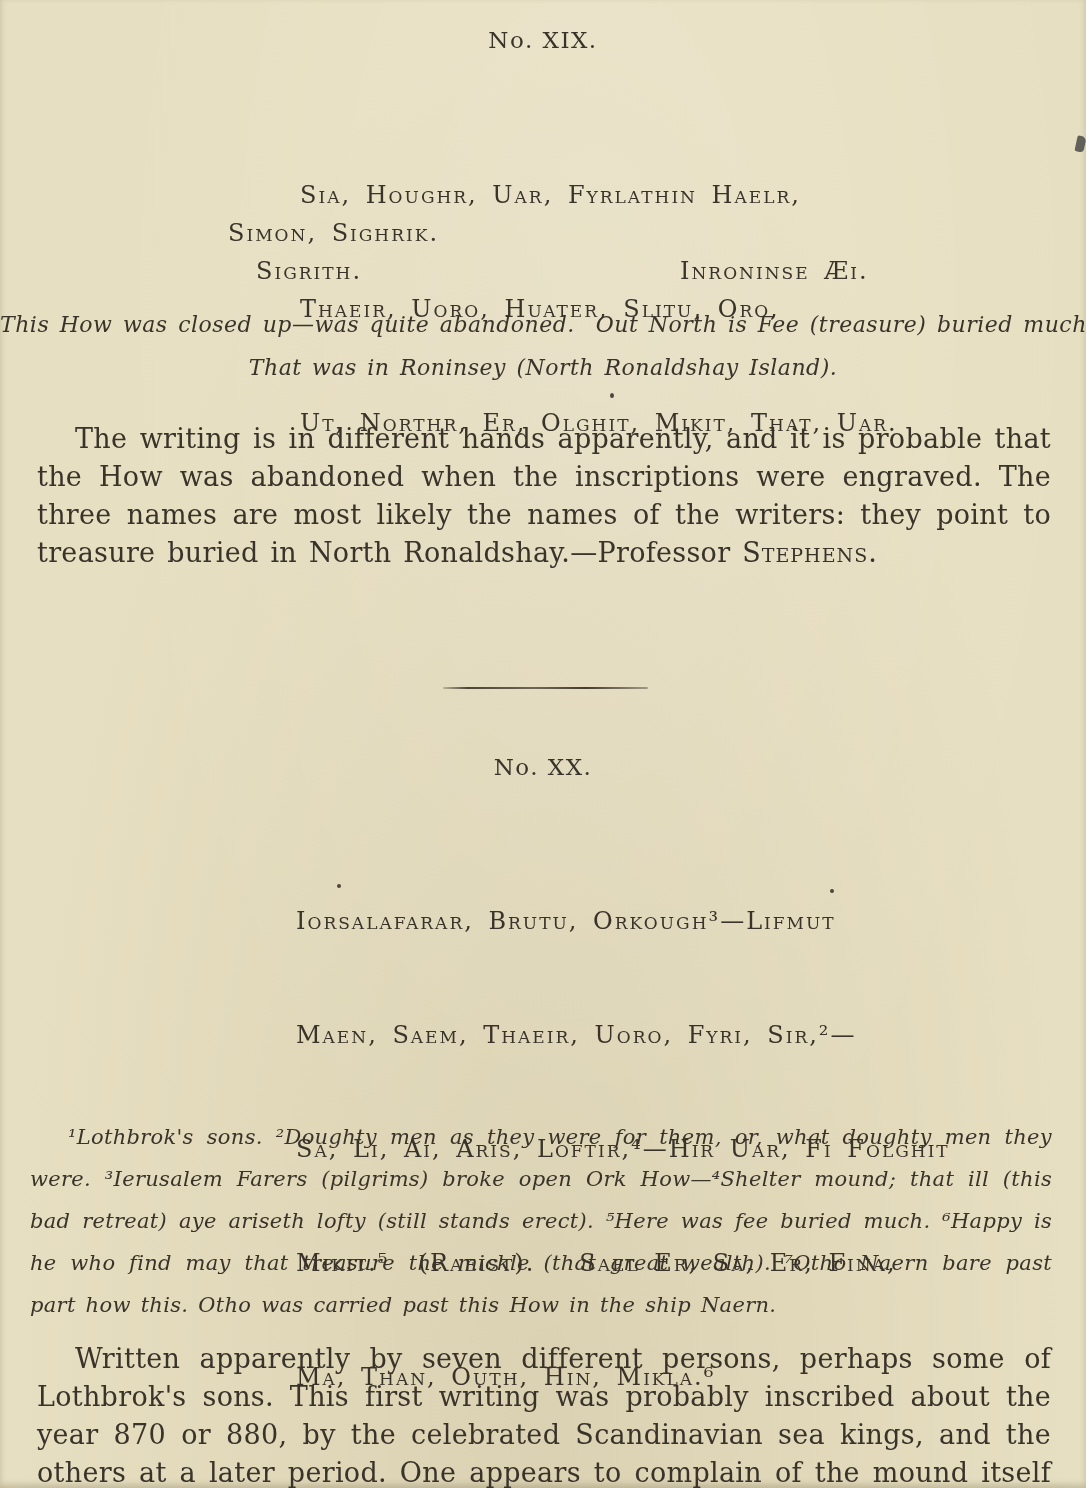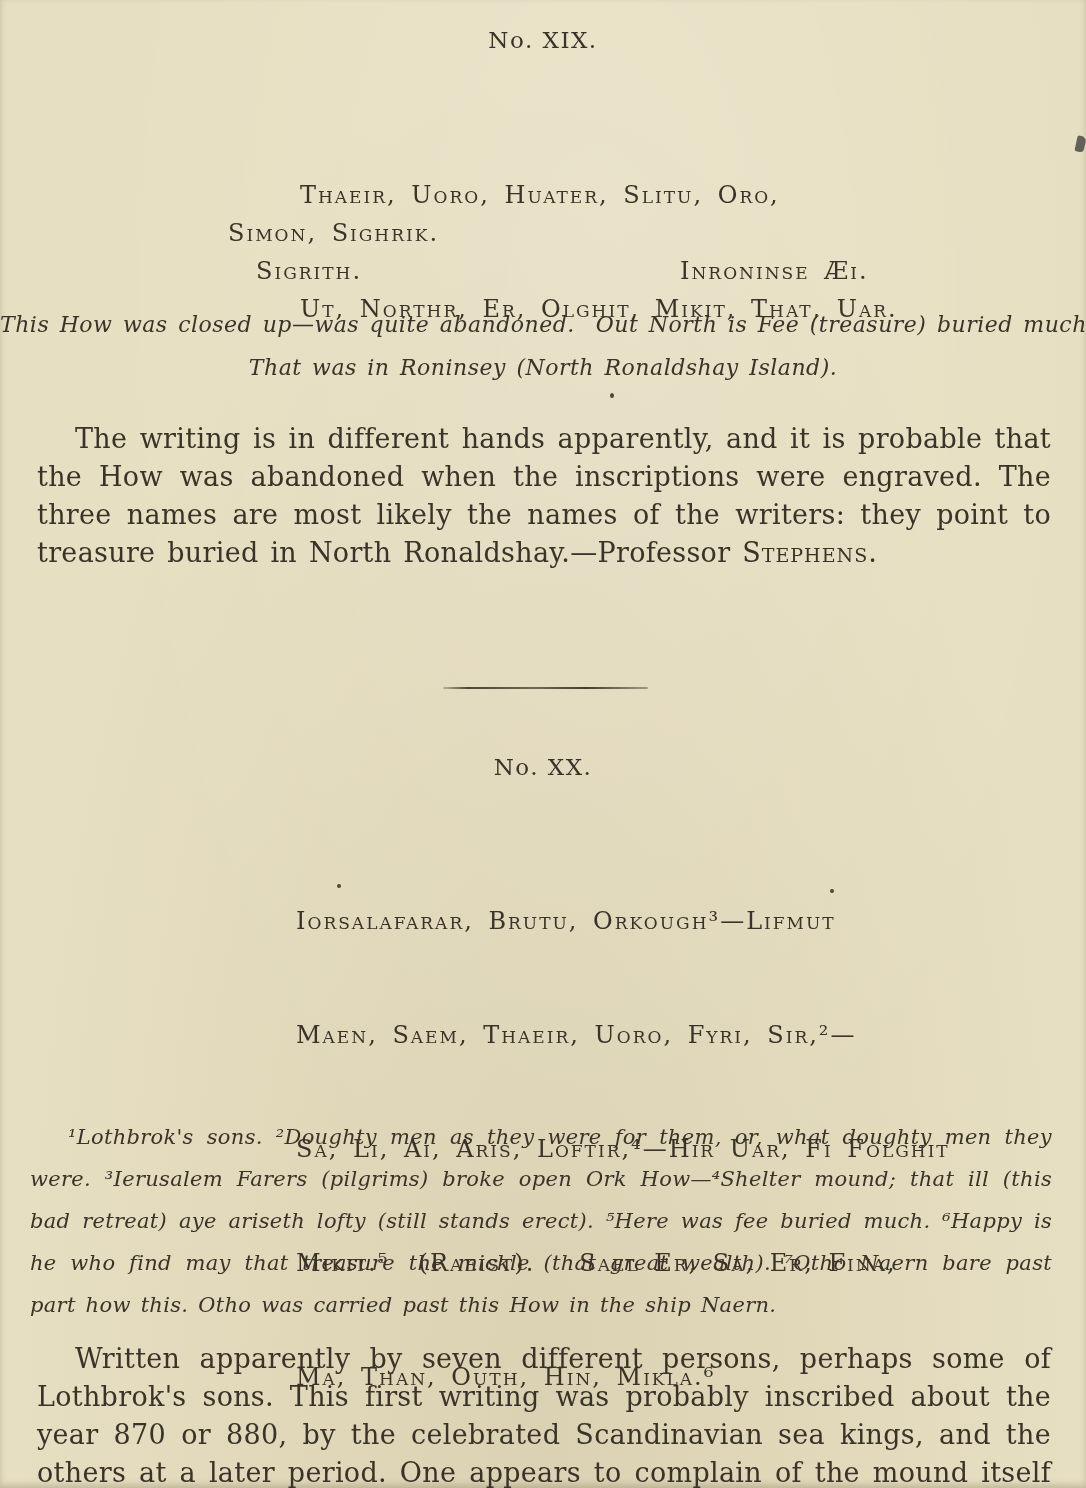--- a/index.html
+++ b/index.html
@@ -90,20 +90,21 @@
   }
 </style>
 </head>
 <body>
 
 <div class="page">
 
   <div class="section-heading" style="top:27px;">No. XIX.</div>
 
   <div class="inscription" style="top:100px; left:300px;">
+    <div>Sia, Houghr, Uar, Fyrlathin Haelr,</div>
     <div>Thaeir, Uoro, Huater, Slitu, Oro,</div>
     <div>Ut, Northr, Er, Olghit, Mikit, That, Uar.</div>
   </div>
 
   <div class="inscription" style="top:214px; left:228px;">Simon, Sighrik.</div>
 
   <div class="inscription" style="top:252px; left:256px;">Sigrith.</div>
   <div class="inscription" style="top:252px; left:680px;">Inroninse Æi.</div>
 
   <div class="translation-line" style="top:312px;">This How was closed up—was quite abandoned.  Out North is Fee (treasure) buried much.</div>

